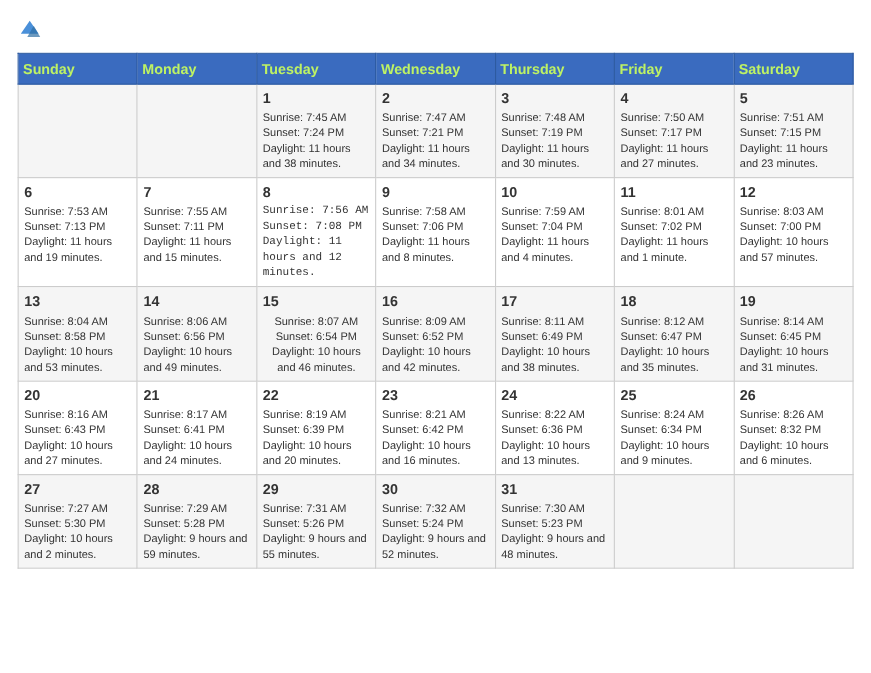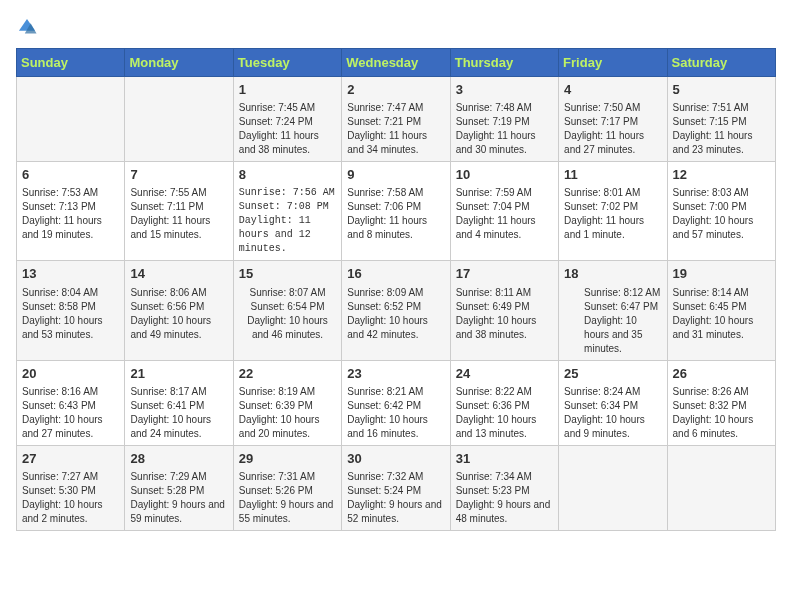--- a/index.html
+++ b/index.html
@@ -227,21 +227,21 @@
 Daylight: 10 hours and 42 minutes.</div>
         </td>
         <td>
           <span class="day-number">17</span>
           <div class="day-info" style="white-space: pre-line;">Sunrise: 8:11 AM
 Sunset: 6:49 PM
 Daylight: 10 hours and 38 minutes.</div>
         </td>
         <td>
           <span class="day-number">18</span>
-          <div class="day-info" style="white-space: pre-line; margin-left: 20px;">Sunrise: 8:12 AM
+          <div class="day-info" style="white-space: pre-line;">Sunrise: 8:12 AM
 Sunset: 6:47 PM
 Daylight: 10 hours and 35 minutes.</div>
         </td>
         <td>
           <span class="day-number">19</span>
           <div class="day-info" style="white-space: pre-line;">Sunrise: 8:14 AM
 Sunset: 6:45 PM
 Daylight: 10 hours and 31 minutes.</div>
         </td>
       </tr>
@@ -309,21 +309,21 @@
 Daylight: 9 hours and 55 minutes.</div>
         </td>
         <td>
           <span class="day-number">30</span>
           <div class="day-info" style="white-space: pre-line;">Sunrise: 7:32 AM
 Sunset: 5:24 PM
 Daylight: 9 hours and 52 minutes.</div>
         </td>
         <td>
           <span class="day-number">31</span>
-          <div class="day-info" style="white-space: pre-line;">Sunrise: 7:34 AM
+          <div class="day-info" style="white-space: pre-line;">Sunrise: 7:30 AM
 Sunset: 5:23 PM
 Daylight: 9 hours and 48 minutes.</div>
         </td>
         <td class="empty"></td>
         <td class="empty"></td>
       </tr>
     </tbody>
 </table>
 
 </body></html>

